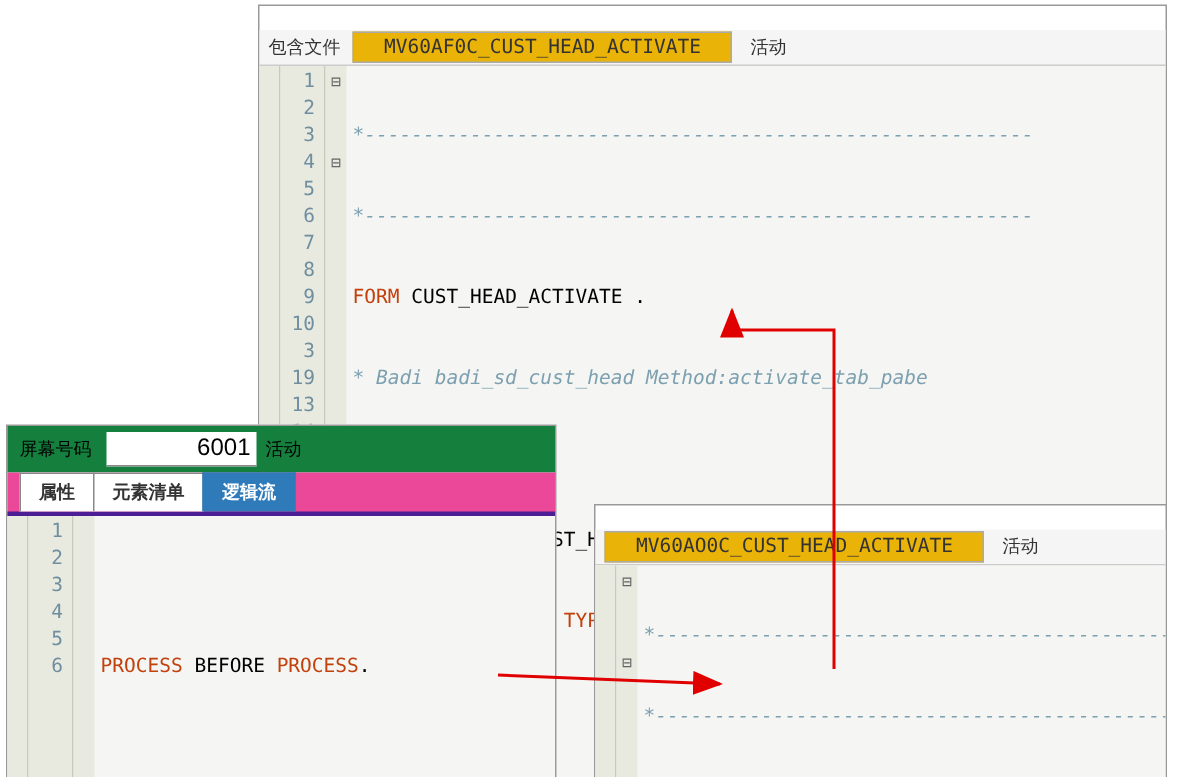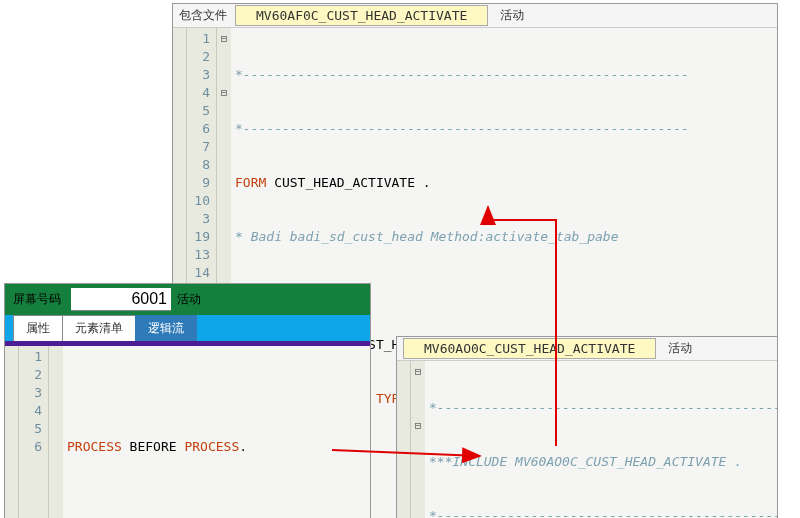--- a/index.html
+++ b/index.html
@@ -1,21 +1,21 @@
 <!DOCTYPE html>
 <html><head>
 <meta charset="utf-8">
 <style>
 * { box-sizing: border-box; margin: 0; padding: 0; }
 body { font-family: Arial, sans-serif; font-size: 12px; background: #fff; width: 800px; height: 518px; position: relative; }
 
 .panel { position: absolute; border: 1px solid #999; background: #fff; }
-.panel-header { display: flex; align-items: center; background: #f5f5f5; border-bottom: 1px solid #ccc; height: 24px; padding: 0 6px; }
+.panel-header { display: flex; align-items: center; background: #f5f5f5; border-bottom: 1px solid #ccc; height: 24px; padding: 0 6px; margin-top: 16px; }
 .panel-header-label { color: #333; margin-right: 8px; }
-.panel-header-title { background: #fef9c3; border: 1px solid #aaa; padding: 2px 20px; font-family: Consolas, monospace; font-size: 13px; color: #333; }
+.panel-header-title { background: #eab308; border: 1px solid #aaa; padding: 2px 20px; font-family: Consolas, monospace; font-size: 13px; color: #333; }
 .panel-header-suffix { margin-left: 12px; color: #333; }
 
 .editor-body { display: flex; background: #f5f6f4; font-family: Consolas, monospace; font-size: 13px; line-height: 18px; }
 .fold-col { width: 14px; background: #e8eadf; border-right: 1px solid #c7cab8; flex-shrink: 0; }
 .gutter { width: 30px; background: #e8eadf; text-align: right; color: #6f8ea0; padding: 2px 6px 2px 0; border-right: 1px solid #c7cab8; flex-shrink: 0; }
 .gutter div { height: 18px; }
 .fold-marks { width: 14px; background: #e8eadf; text-align: center; color: #666; flex-shrink: 0; padding-top: 2px; }
 .fold-marks div { height: 18px; font-size: 11px; }
 .code { flex: 1; padding: 2px 4px; white-space: pre; overflow: hidden; }
 .code-line { height: 18px; }
@@ -24,21 +24,21 @@
 
 
 #p1 { left: 172px; top: 3px; width: 606px; }
 #p2 { left: 4px; top: 283px; width: 367px; }
 #p3 { left: 396px; top: 336px; width: 382px; }
 
 
 .screen-header { display: flex; align-items: center; padding: 4px 8px; background: #15803d; }
 .screen-header .label { margin-right: 4px; }
 .screen-number { width: 100px; border: none; border-bottom: 1px solid #888; text-align: right; padding: 2px 4px; font-size: 16px; margin: 0 6px; }
-.tabs { display: flex; background: #0ea5e9; border-bottom: 5px solid #4c1d95; padding-left: 8px; }
+.tabs { display: flex; background: #ec4899; border-bottom: 3px solid #4c1d95; padding-left: 8px; font-weight: bold; }
 .tab { padding: 4px 12px; border: 1px solid #888; border-bottom: none; margin-right: -1px; background: #fff; color: #333; font-size: 12px; cursor: pointer; }
 .tab.active { background: #2f7ab8; color: #fff; border-color: #2f7ab8; }
 
 
 .arrow-svg { position: absolute; pointer-events: none; }
 </style>
 </head>
 <body>
 
 <div id="p1" class="panel">
@@ -151,21 +151,20 @@
         <div></div>
         <div></div>
         <div>⊟</div>
         <div></div>
         <div></div>
         <div></div>
         <div></div>
     </div>
     <div class="code">
       <div class="code-line cm">*--------------------------------------------</div>
-      <div class="code-line cm">***INCLUDE MV60AO0C_CUST_HEAD_ACTIVATE .</div>
       <div class="code-line cm">*--------------------------------------------</div>
       
       
       
       
       
     </div>
   </div>
 </div>
 

